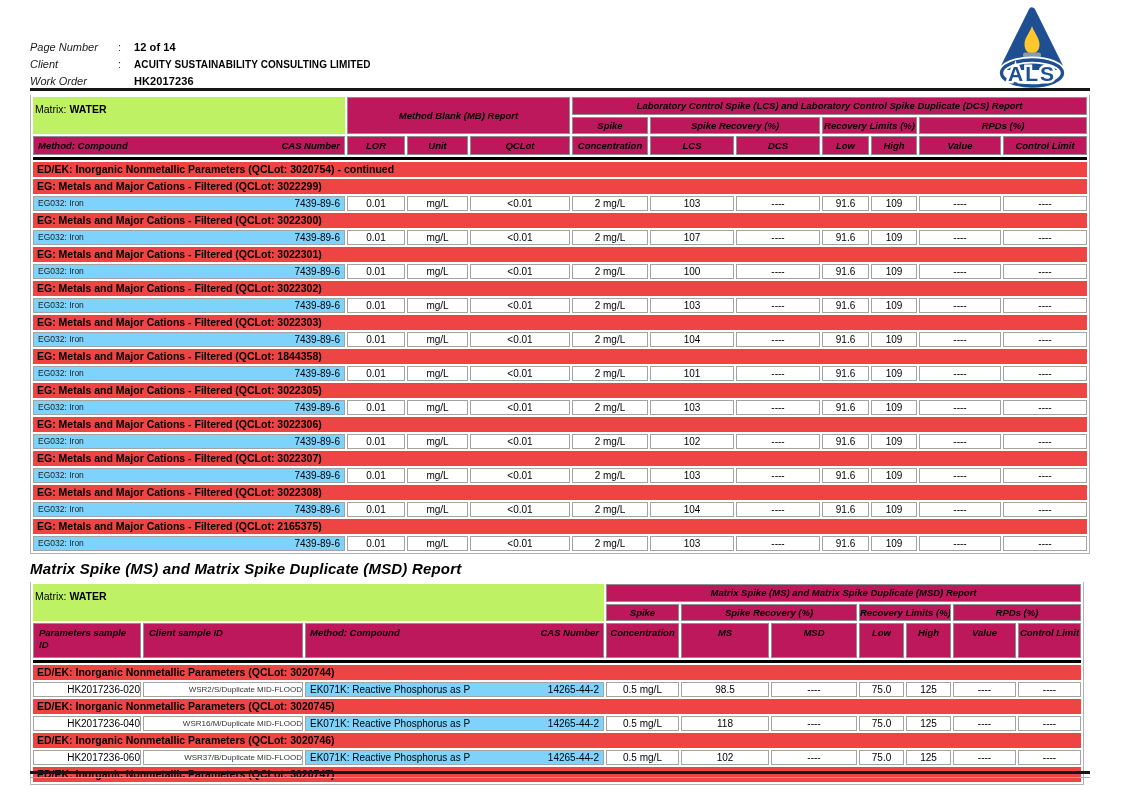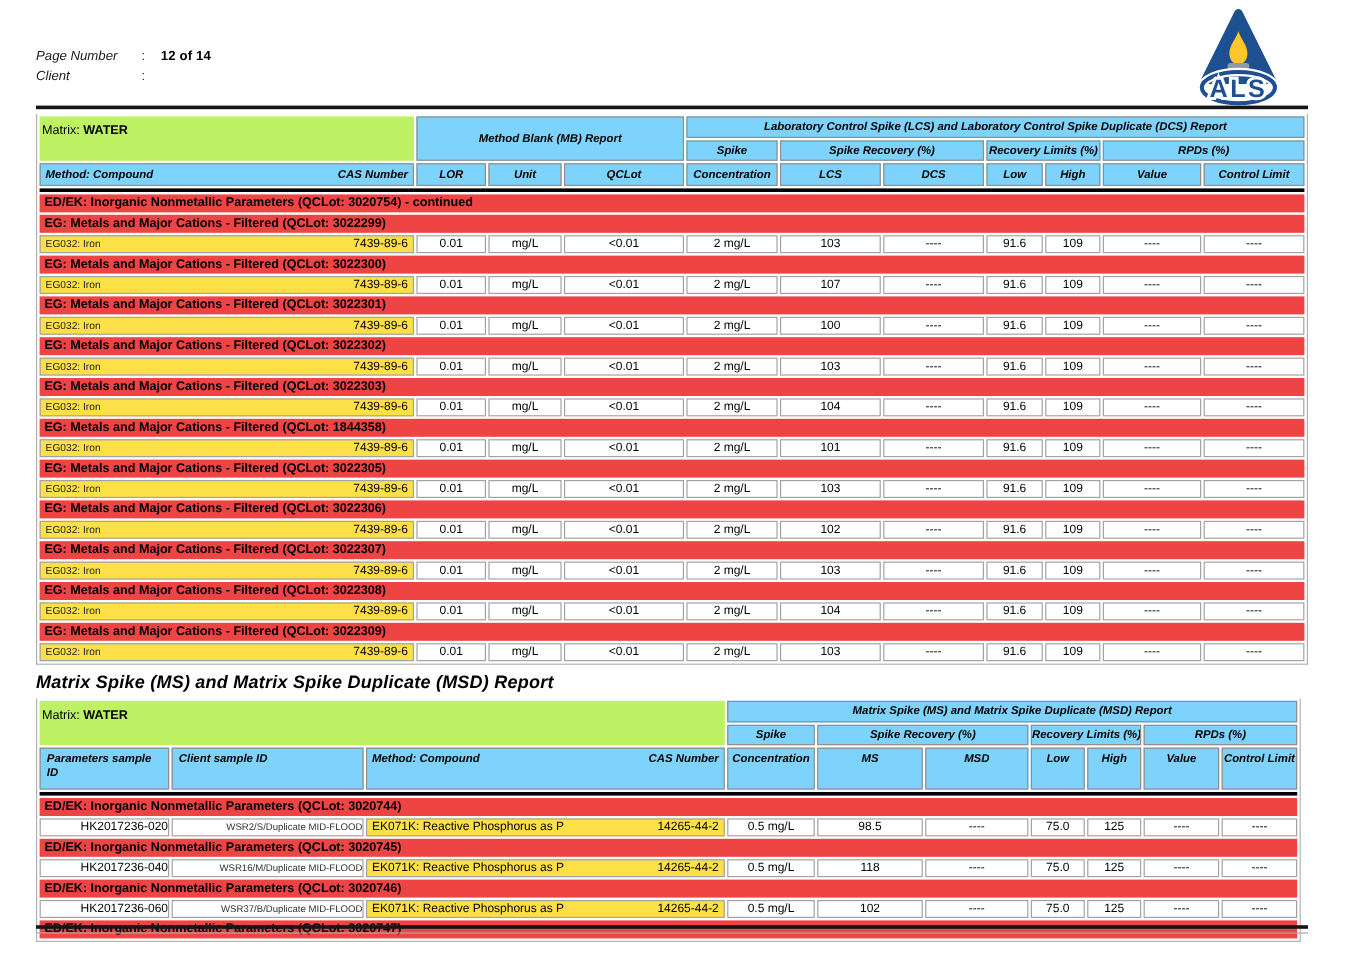--- a/index.html
+++ b/index.html
@@ -21,21 +21,21 @@
   .rule-bottom { position:absolute; left:30px; width:1060px; top:771px; height:3px; background:#161616; }
   .rule-bottom-shadow { position:absolute; left:30px; width:1060px; top:777px; height:1px; background:#a9a9a9; }
 
   .content { position:absolute; left:30px; top:95px; width:1052px; }
 
   
   table { border-collapse:separate; border-spacing:2px; table-layout:fixed; width:1050px;
           border:1px solid #b3b3b3; border-top:none; }
   th, td { padding:0; margin:0; overflow:hidden; white-space:nowrap; }
 
-  .box { background:#7dd3fc; border:1px solid #8f8f8f; text-align:center; vertical-align:middle;
+  .box { background:#be185d; border:1px solid #8f8f8f; text-align:center; vertical-align:middle;
          font-style:italic; font-weight:700; font-size:9.5px; line-height:1.25; }
   .grp { font-size:9.5px; }
   .hr1 th { height:16px; }
   .hr2 th { height:15px; }
   .t1 .hr3 th { height:17px; }
   .t2 .hr3 th { height:30px; vertical-align:top; padding-top:3px; }
   .t2 .hr3 .num { text-align:center; }
   .blank { background:#bef264; border:none; text-align:left; vertical-align:top; }
   .mat { font-size:10.5px; font-style:normal; font-weight:400; padding:6px 0 0 2px; }
   .mat b { font-weight:700; }
@@ -44,21 +44,21 @@
   .t2 .lab-h { text-align:left; padding-left:5px; }
   .t2 .lab-h span { display:block; }
   .thick td { height:3px; background:#000; border:none; }
 
   .sec td { background:#ef4444; font-weight:700; font-size:10.5px; text-align:left;
             height:15px; line-height:15px; padding-left:4px; }
   .dc { background:#fff; border:1px solid #a3a3a3; text-align:center; font-size:10px;
         height:13px; line-height:13px; }
   .dc.lft { text-align:right; padding-left:6px; }
   .dc.sm { font-size:8px; color:#333; }
-  .cmp { background:#fde047; border:1px solid #a3a3a3; height:13px; line-height:13px; padding:0 4px; }
+  .cmp { background:#7dd3fc; border:1px solid #a3a3a3; height:13px; line-height:13px; padding:0 4px; }
   .cmp .nm { float:left; font-size:8.5px; color:#222; }
   .cmp.c2 .nm { font-size:10px; color:#000; }
   .cmp .casv { float:right; font-size:10px; }
 
   .ms-title { margin:6px 0 0 0; padding:0; font-style:italic; font-weight:700; font-size:15px;
               line-height:18px; letter-spacing:.2px; }
   .t2 { margin-top:4px; }
 </style>
 </head>
 <body>
@@ -67,20 +67,26 @@
 
   <div class="meta">
     <div class="meta-row">
       <span class="meta-label">Page Number</span>
       <span class="meta-sep">:</span>
       <span class="meta-value">12 of 14</span>
     </div>
     <div class="meta-row">
       <span class="meta-label">Client</span>
       <span class="meta-sep">:</span>
+      <span class="meta-value">ACUITY SUSTAINABILITY CONSULTING LIMITED</span>
+    </div>
+    <div class="meta-row">
+      <span class="meta-label">Work Order</span>
+      <span class="meta-sep"></span>
+      <span class="meta-value">HK2017236</span>
     </div>
   </div>
 
   <svg class="logo" viewBox="0 0 68 82">
     <path d="M34 4 L61.5 59.5 L6.5 59.5 Z" fill="#1d4f91" stroke="#1d4f91" stroke-width="7" stroke-linejoin="round"></path>
     <path d="M34 19 C31.5 26.5 26.5 30.5 26.5 37.5 C26.5 43 29.8 46.5 34 46.5 C38.2 46.5 41.5 43 41.5 37.5 C41.5 30.5 36.5 26.5 34 19 Z" fill="#ffc72c"></path>
     <rect x="25" y="45.5" width="18" height="5.5" rx="2.2" fill="#8e9aa5"></rect>
     <ellipse cx="34" cy="66" rx="30.5" ry="13" fill="none" stroke="#ffffff" stroke-width="7"></ellipse>
     <ellipse cx="34" cy="66" rx="30.5" ry="13" fill="none" stroke="#1d4f91" stroke-width="3.4"></ellipse>
     <text x="34" y="73.5" text-anchor="middle" font-family="Liberation Sans, sans-serif" font-size="21" font-weight="bold" letter-spacing="2" fill="#1d4f91" style="paint-order:stroke; stroke:#ffffff; stroke-width:5px;">ALS</text>
@@ -328,21 +334,21 @@
             <td class="dc">&lt;0.01</td>
             <td class="dc">2 mg/L</td>
             <td class="dc">104</td>
             <td class="dc">----</td>
             <td class="dc">91.6</td>
             <td class="dc">109</td>
             <td class="dc">----</td>
             <td class="dc">----</td>
           </tr>
           <tr class="sec">
-            <td colspan="12">EG: Metals and Major Cations - Filtered  (QCLot: 3022309)</td>
+            <td colspan="12">EG: Metals and Major Cations - Filtered  (QCLot: 2165375)</td>
           </tr>
           <tr>
             <td class="cmp" colspan="2">
               <span class="nm">EG032: Iron</span>
               <span class="casv">7439-89-6</span>
             </td>
             <td class="dc">0.01</td>
             <td class="dc">mg/L</td>
             <td class="dc">&lt;0.01</td>
             <td class="dc">2 mg/L</td>

